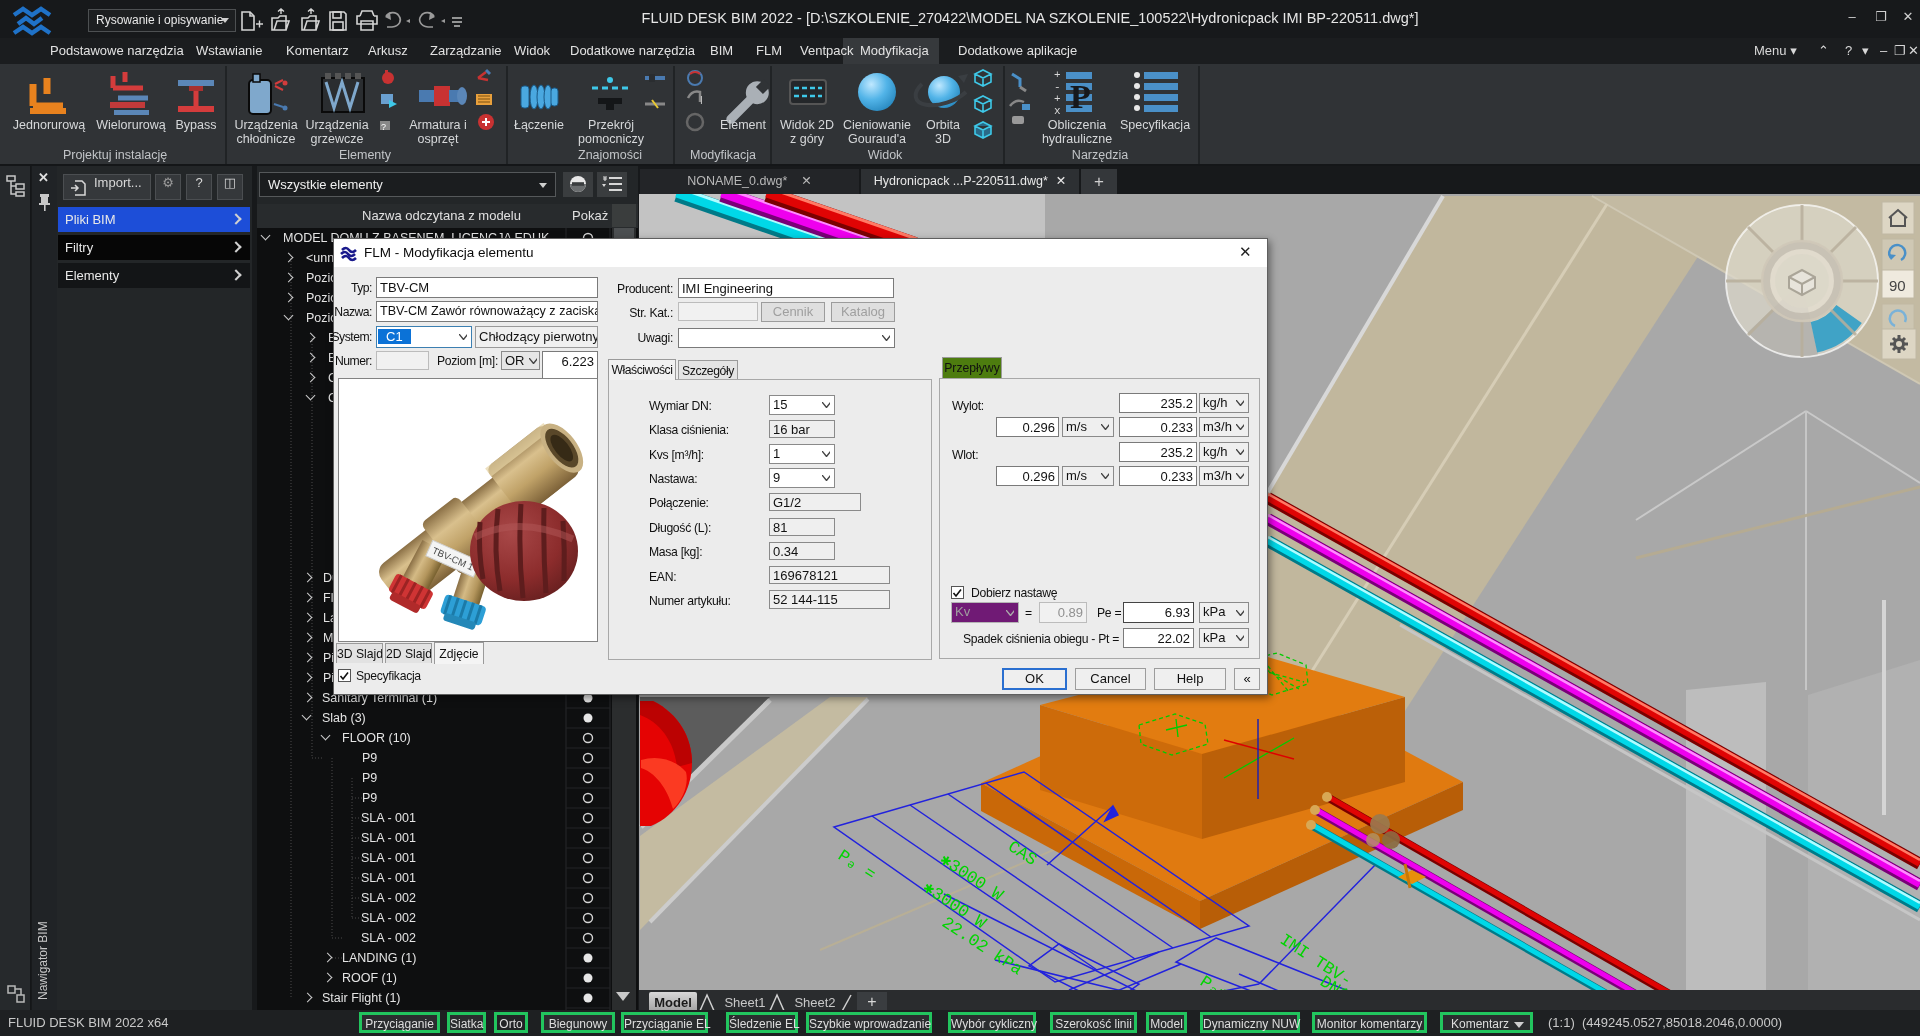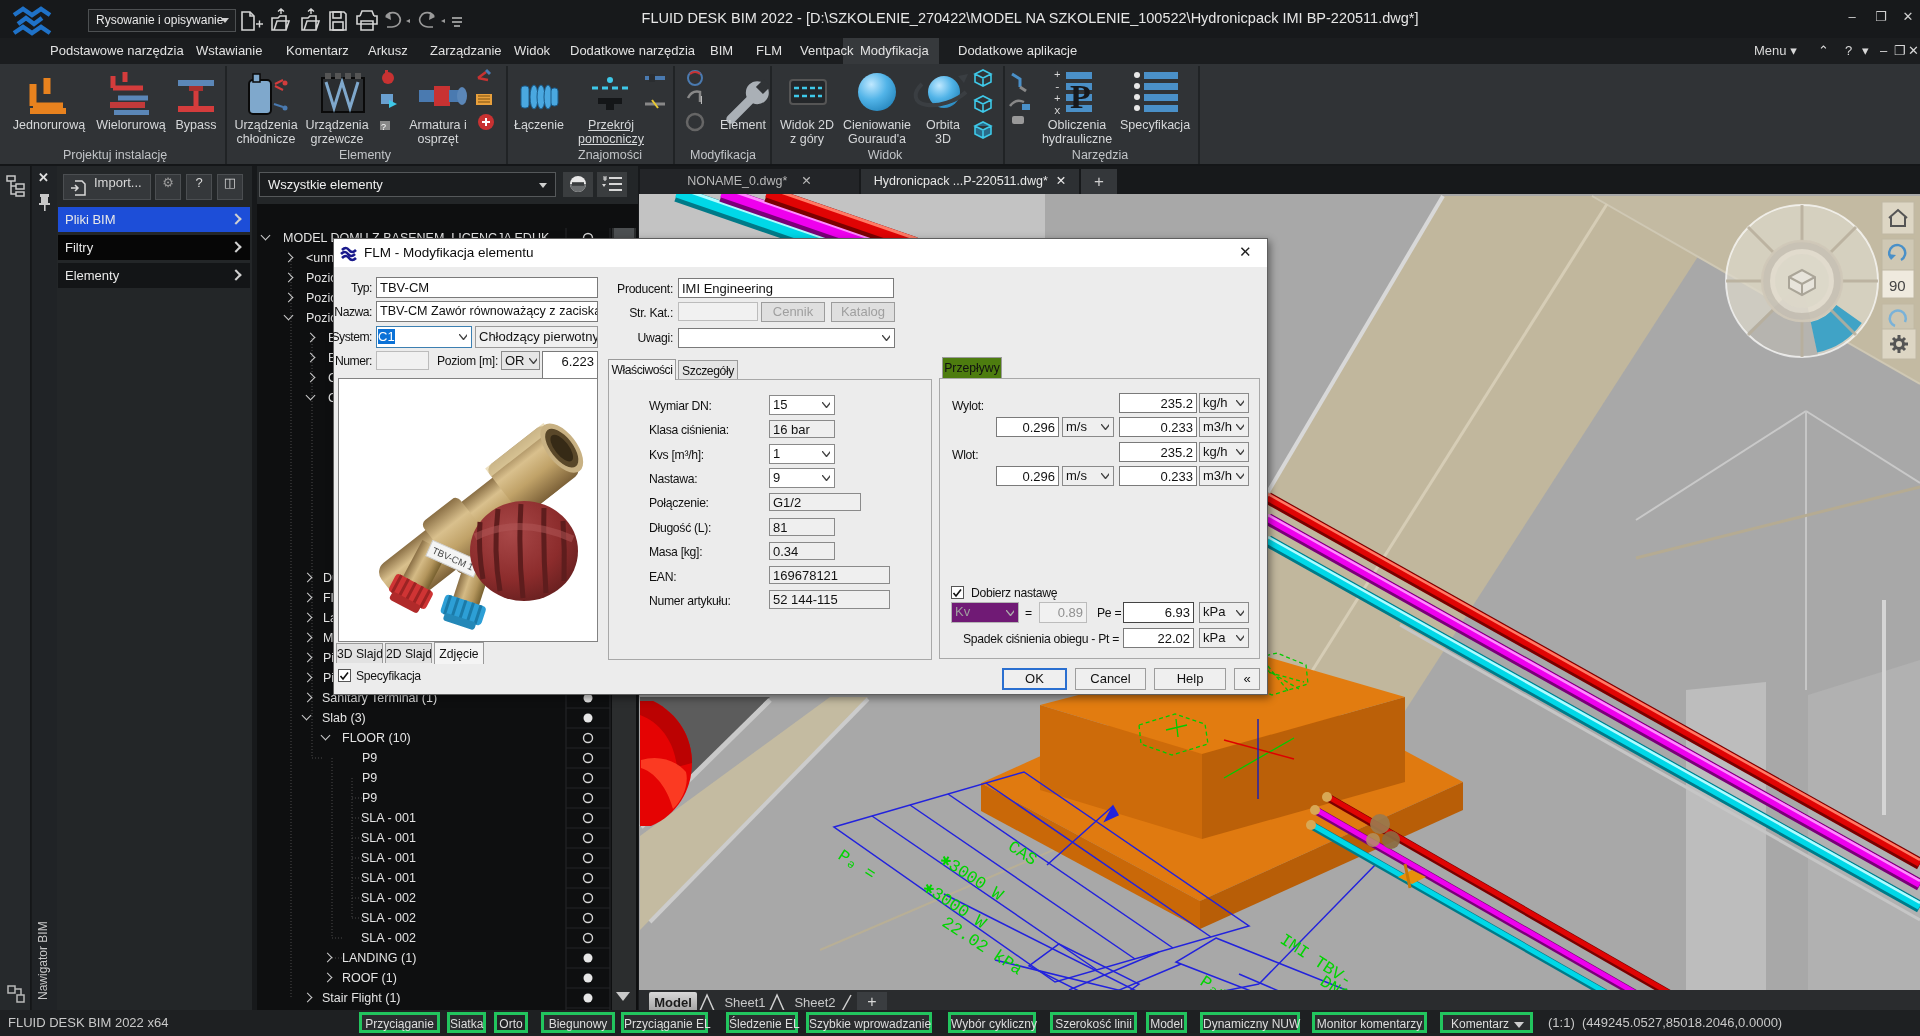--- a/index.html
+++ b/index.html
@@ -285,21 +285,21 @@
       </g>
     </svg>
 
     <div class="rbtn" style="left:8px;  top:54px; width:82px;">Jednorurową</div>
     <div class="rbtn" style="left:90px; top:54px; width:82px;">Wielorurową</div>
     <div class="rbtn" style="left:170px;top:54px; width:52px;">Bypass</div>
     <div class="rbtn" style="left:228px;top:54px; width:76px;">Urządzenia<br>chłodnicze</div>
     <div class="rbtn" style="left:301px;top:54px; width:72px;">Urządzenia<br>grzewcze</div>
     <div class="rbtn" style="left:400px;top:54px; width:76px;">Armatura i<br>osprzęt</div>
     <div class="rbtn" style="left:510px;top:54px; width:58px;">Łączenie</div>
-    <div class="rbtn" style="left:572px;top:54px; width:78px;text-decoration:underline;">Przekrój<br>pomocniczy</div>
+    <div class="rbtn" style="left:572px;top:54px; width:78px;">Przekrój<br>pomocniczy</div>
     <div class="rbtn" style="left:712px;top:54px; width:62px;">Element</div>
     <div class="rbtn" style="left:776px;top:54px; width:62px;">Widok 2D<br>z góry</div>
     <div class="rbtn" style="left:838px;top:54px; width:78px;">Cieniowanie<br>Gouraud'a</div>
     <div class="rbtn" style="left:918px;top:54px; width:50px;">Orbita<br>3D</div>
     <div class="rbtn" style="left:1034px;top:54px; width:86px;">Obliczenia<br>hydrauliczne</div>
     <div class="rbtn" style="left:1118px;top:54px; width:74px;">Specyfikacja</div>
     </div>
     <div class="rsep" style="left:225px;"></div>
     <div class="rsep" style="left:506px;"></div>
     <div class="rsep" style="left:673px;"></div>
@@ -371,20 +371,25 @@
       </div>
       <div style="position:absolute; left:340px; top:6px; width:30px; height:25px; background:#3a3d3f;">
         <svg style="position:absolute; left:5px; top:4px;" width="20" height="17" viewBox="0 0 20 17">
           <g stroke="#d8d8d8" stroke-width="2">
               <path d="M7 2 H20 M7 8 H20 M7 14 H20"></path>
             </g>
           <path d="M1 1 L5 1 M3 1 L3 5 M1 3 L5 3" stroke="#d8d8d8" stroke-width="1.2"></path>
           <path d="M0 8 L4 8 L2 11 Z" fill="#d8d8d8"></path>
         </svg>
       </div>
+    </div>
+    <div id="treehdr">
+      <span style="position:absolute; left:105px;">Nazwa odczytana z modelu</span>
+      <span style="position:absolute; left:315px;">Pokaż</span>
+      <div style="position:absolute; left:355px; top:0px; width:24px; height:23px; background:#3a3d3d;"></div>
     </div>
     <div id="treebody">
       <svg class="abs" style="left:0; top:62px;" width="381" height="782" viewBox="0 0 381 782">
 
         <line x1="309" y1="0" x2="309" y2="782" stroke="#26282a" stroke-width="1"></line>
         <line x1="353" y1="0" x2="353" y2="782" stroke="#26282a" stroke-width="1"></line>
 
         <g stroke="#222426" stroke-width="1">
           <line x1="309" y1="20" x2="353" y2="20"></line>
             <line x1="309" y1="40" x2="353" y2="40"></line>
@@ -805,21 +810,21 @@
       <span style="position:absolute; left:30px; top:6px; font-size:13.5px; color:#0a0a0a;">FLM - Modyfikacja elementu</span>
       <span style="position:absolute; left:905px; top:4px; font-size:15px; color:#222;">✕</span>
     </div>
 
     <div class="dlabel" style="left:-22px; top:42px; width:60px; text-align:right; letter-spacing:-0.5px;">Typ:</div>
     <div class="dfield" style="left:42px; top:38px; width:222px; height:21px;">TBV-CM</div>
     <div class="dlabel" style="left:-22px; top:66px; width:60px; text-align:right; letter-spacing:-0.5px;">Nazwa:</div>
     <div class="dfield" style="left:42px; top:62px; width:222px; height:21px; font-size:12.6px;">TBV-CM Zawór równoważący z zaciskami do</div>
     <div class="dlabel" style="left:-22px; top:91px; width:60px; text-align:right; letter-spacing:-0.5px;">System:</div>
     <div class="dfield" style="left:42px; top:87px; width:96px; height:22px; border:1px solid #3c7fb1; padding:1px 1px;">
-      <span style="background:#0b72d7; color:#fff; padding:0 0;">C1</span>
+      <span style="background:#0b72d7; color:#fff; padding:0 8px;">C1</span>
       <svg class="cwedge" style="top:7px;" width="9" height="6">
           <path d="M0 0 L4.5 5.5 L9 0" stroke="#444" stroke-width="1.4" fill="none"></path>
         </svg>
     </div>
     <div class="dfield" style="left:141px; top:87px; width:123px; height:22px; background:#f0f0f0; border-color:#9a9a9a;">Chłodzący pierwotny</div>
     <div class="dlabel" style="left:-22px; top:115px; width:60px; text-align:right; letter-spacing:-0.5px;">Numer:</div>
     <div class="dgray" style="left:42px; top:112px; width:53px; height:19px;"></div>
     <div class="dlabel" style="left:95px; top:115px; width:69px; text-align:right;">Poziom [m]:</div>
     <div class="dcombo" style="left:167px; top:112px; width:39px; height:19px; background:#e6e6e6;">OR
       <svg class="cwedge" style="top:6px; right:2px;" width="9" height="6">

